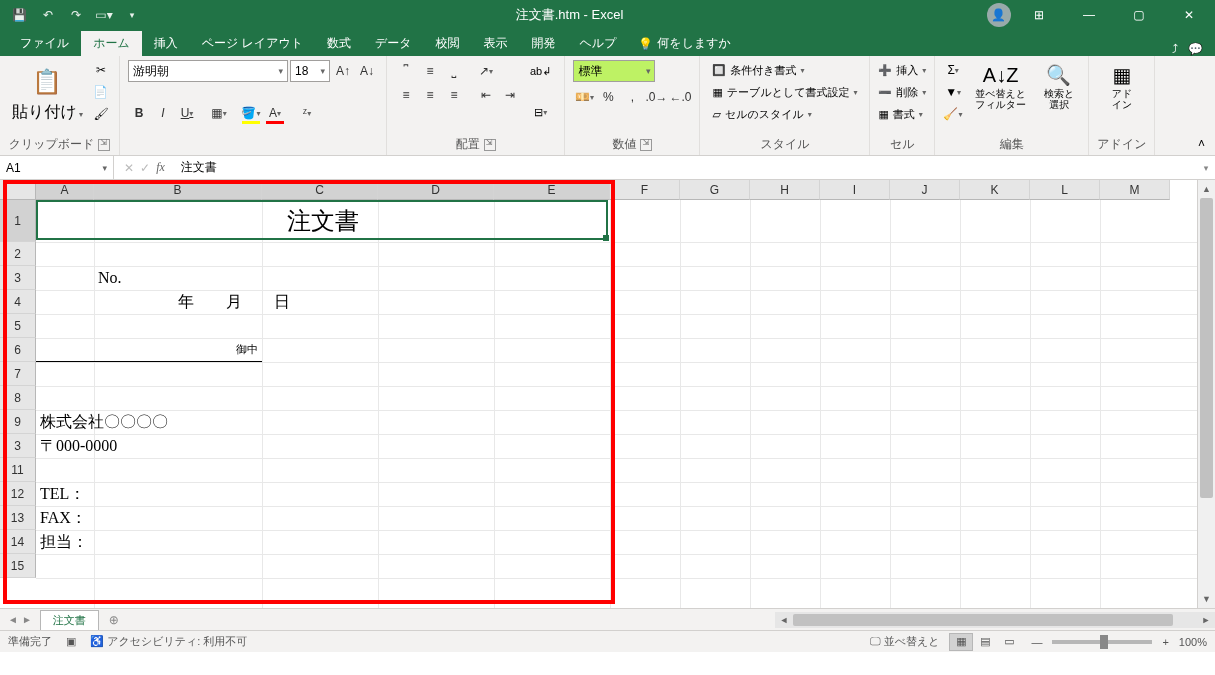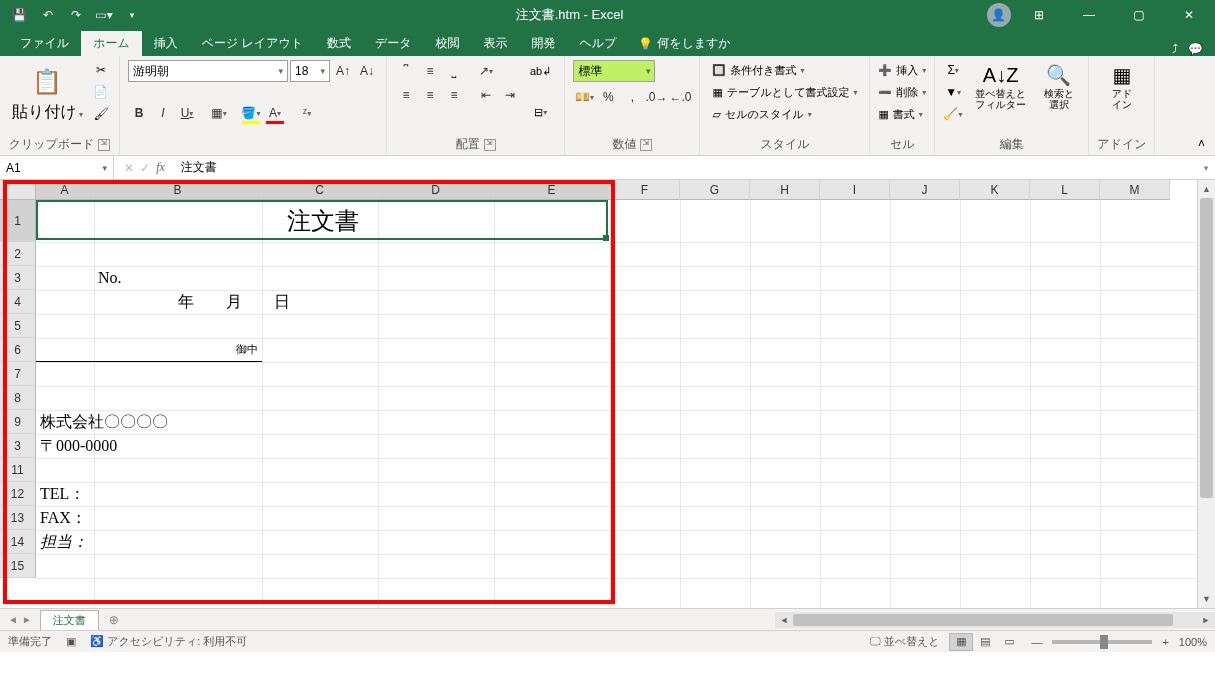--- a/index.html
+++ b/index.html
@@ -419,21 +419,21 @@
       <div class="gridline-h" style="top:378px;left:0;height:1px;width:100%;"></div>
 
       <div class="cell" style="left:0;top:0;width:574px;height:42px;justify-content:center;font-size:24px;">注文書</div>
       <div class="cell" style="left:58px;top:66px;width:60px;height:24px;">No.</div>
       <div class="cell" style="left:58px;top:90px;width:200px;height:24px;justify-content:flex-end;">年　　月　　日</div>
       <div class="cell" style="left:0;top:138px;width:226px;height:24px;justify-content:flex-end;border-bottom:1px solid #000;font-size:11px;">御中</div>
       <div class="cell" style="left:0;top:210px;width:200px;height:24px;">株式会社〇〇〇〇</div>
       <div class="cell" style="left:0;top:234px;width:200px;height:24px;">〒000-0000</div>
       <div class="cell" style="left:0;top:282px;width:100px;height:24px;">TEL：</div>
       <div class="cell" style="left:0;top:306px;width:100px;height:24px;">FAX：</div>
-      <div class="cell" style="left:0;top:330px;width:100px;height:24px;font-style:italic;">担当：</div>
+      <div class="cell" style="left:0;top:330px;width:100px;height:24px;">担当：</div>
 
       <div class="sel-border" style="left:0;top:0;width:572px;height:40px;">
         <div class="sel-handle"></div>
       </div>
     </div>
   </div>
 
   <div class="vscroll">
     <div class="arrow">▲</div>
     <div class="track">

